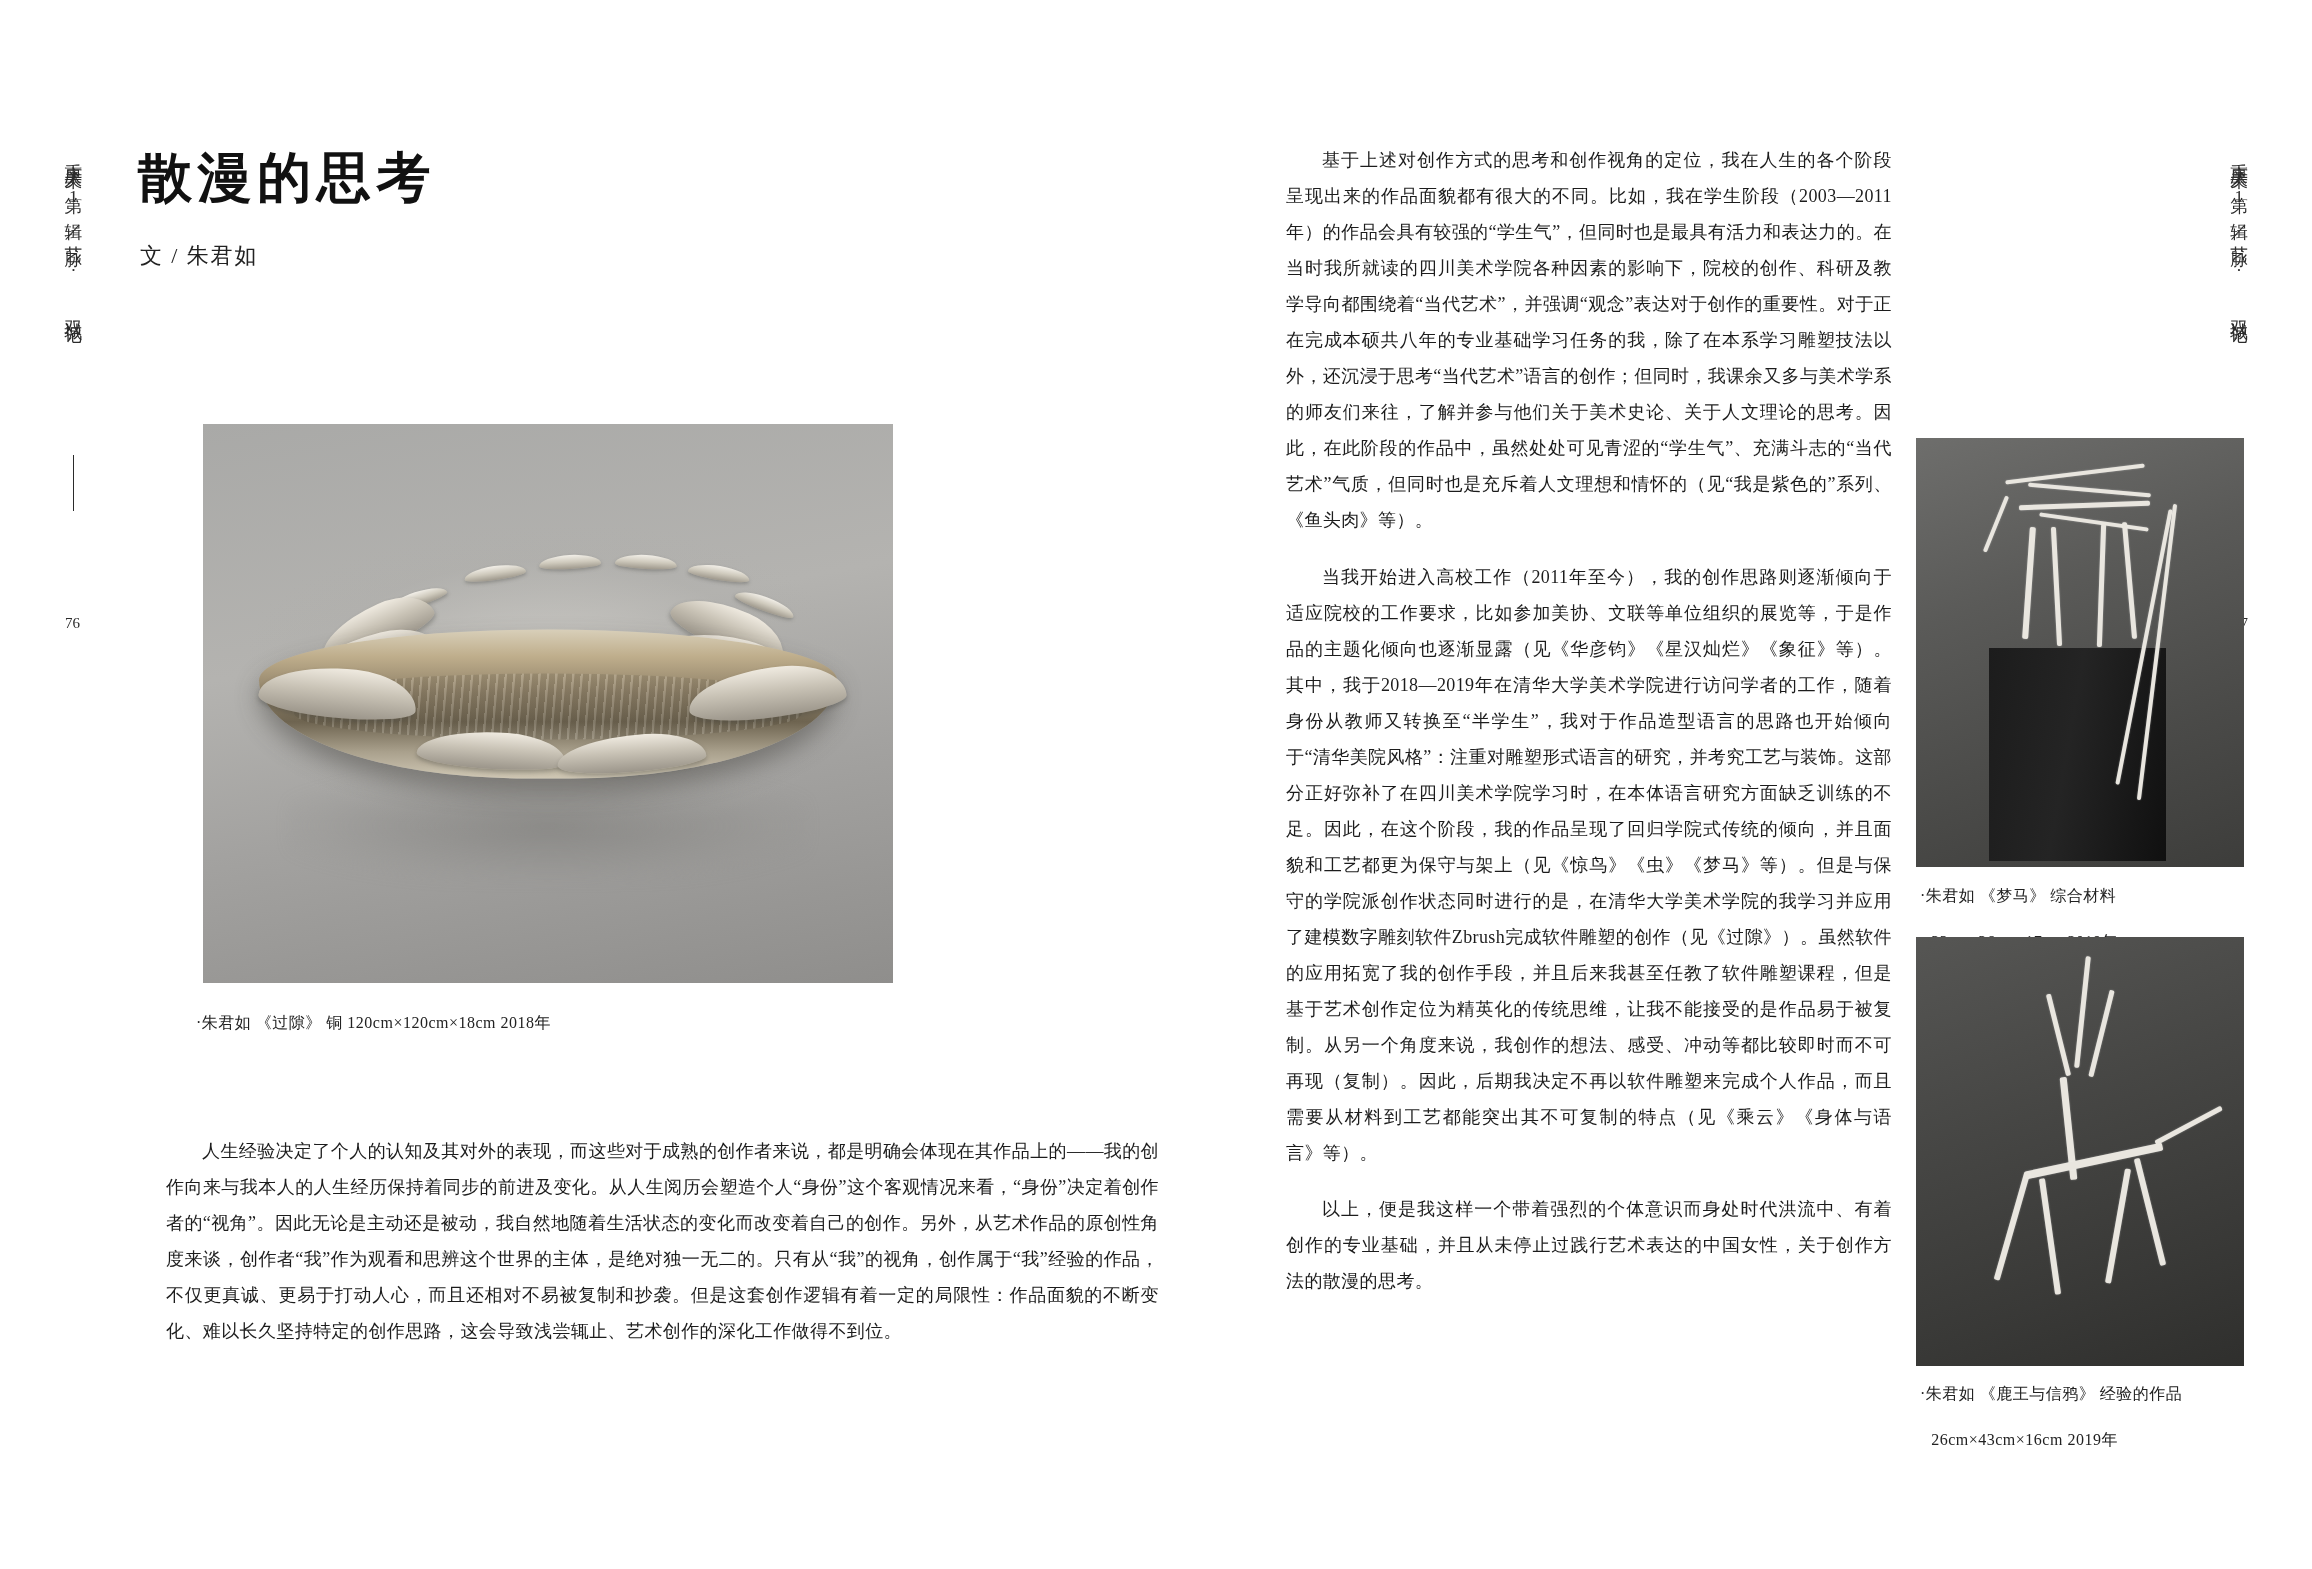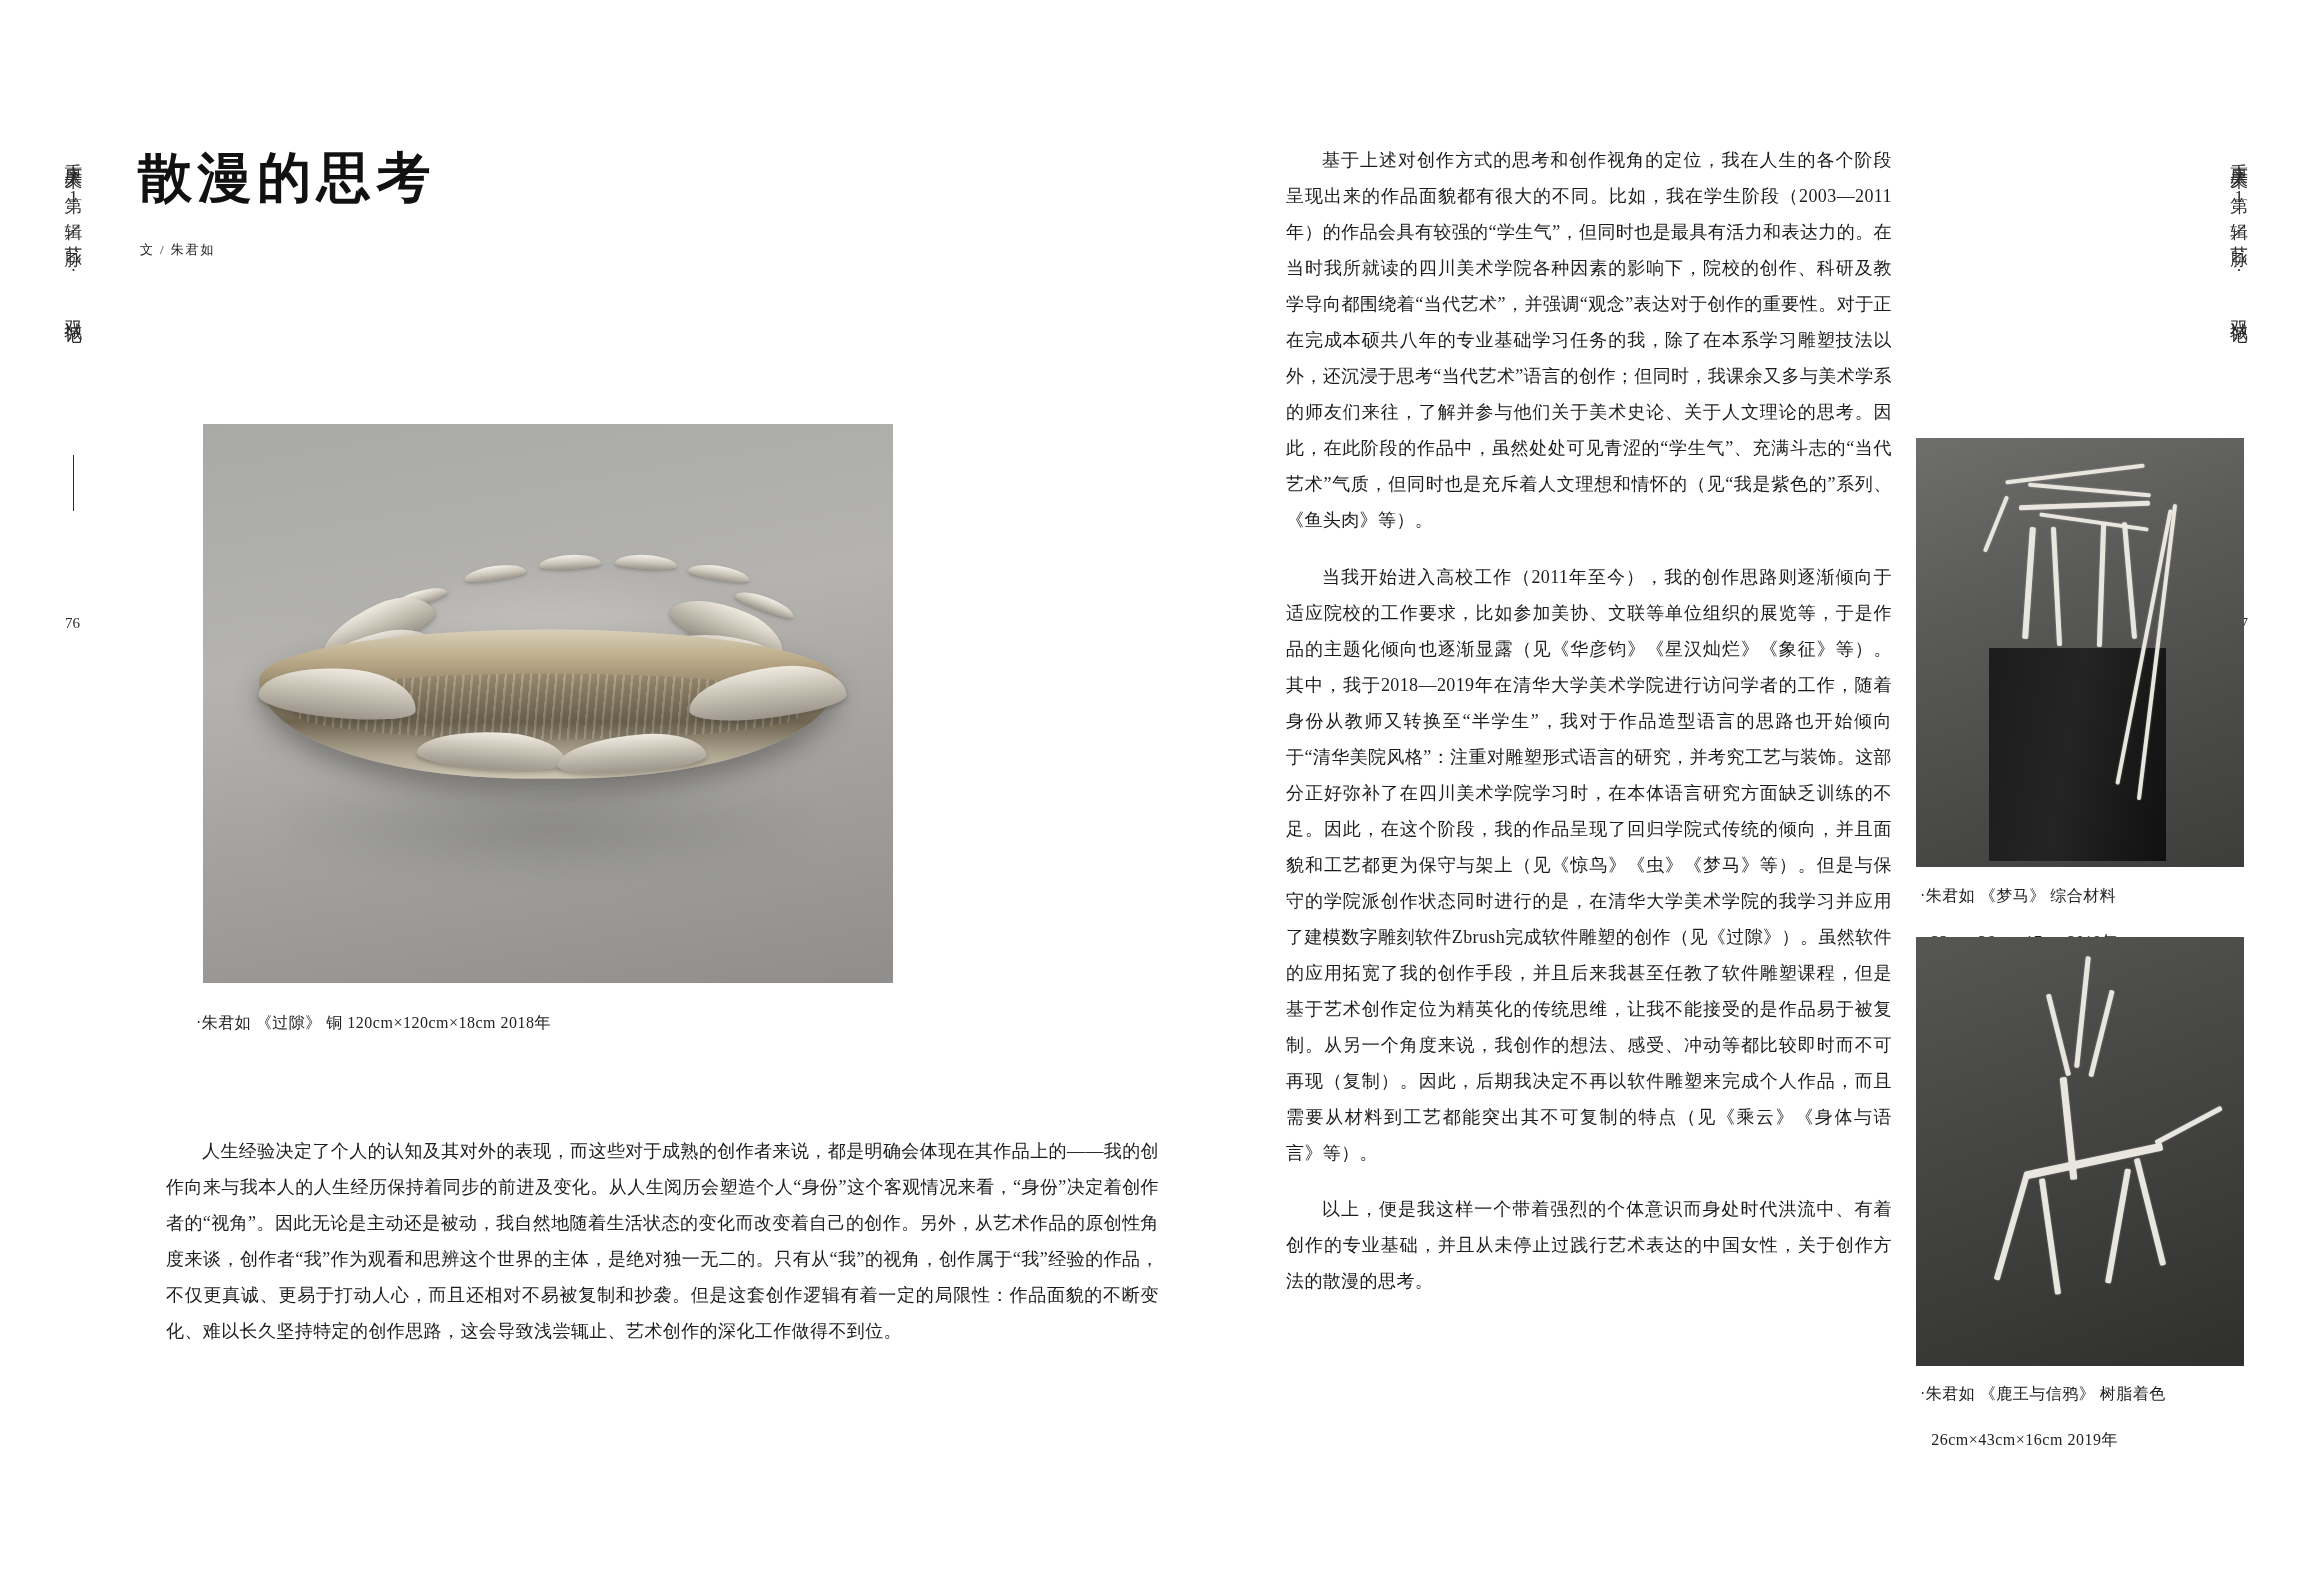--- a/index.html
+++ b/index.html
@@ -71,21 +71,21 @@
     font-size: 54px;
     font-weight: bold;
     letter-spacing: 5.6px;
     font-family: "Liberation Serif", "DejaVu Serif", serif;
     color: #111111;
   }
   .byline {
     position: absolute;
     left: 140px;
     top: 241px;
-    font-size: 13px;
+    font-size: 22px;
     letter-spacing: 1.9px;
     color: #222222;
   }
 
   
   .fig-main {
     position: absolute;
     left: 203px;
     top: 424px;
     width: 690px;
@@ -290,18 +290,18 @@
     <div class="twig" style="left:183px; top:52px; width:4.7px; height:89px; transform:rotate(14deg);"></div>
     <div class="twig" style="left:149px; top:140px; width:6.5px; height:103px; transform:rotate(-6deg);"></div>
     <div class="twig" style="left:108px; top:220px; width:140px; height:7.5px; transform:rotate(-12deg);"></div>
     <div class="twig" style="left:93px; top:233px; width:5.6px; height:112px; transform:rotate(16deg);"></div>
     <div class="twig" style="left:131px; top:241px; width:5.6px; height:117px; transform:rotate(-8deg);"></div>
     <div class="twig" style="left:199px; top:231px; width:5.6px; height:116px; transform:rotate(10deg);"></div>
     <div class="twig" style="left:231px; top:220px; width:5.6px; height:110px; transform:rotate(-14deg);"></div>
     <div class="twig" style="left:235px; top:186px; width:75px; height:4.7px; transform:rotate(-28deg);"></div>
   </div>
   <div class="caption cap-r2">
-    <span>·朱君如 《鹿王与信鸦》 树脂着色</span>
+    <span>·朱君如 《鹿王与信鸦》 经验的作品</span>
     <span class="cap-line2">26cm×43cm×16cm  2019年</span>
   </div>
 
 </div>
 
 
 </body></html>

